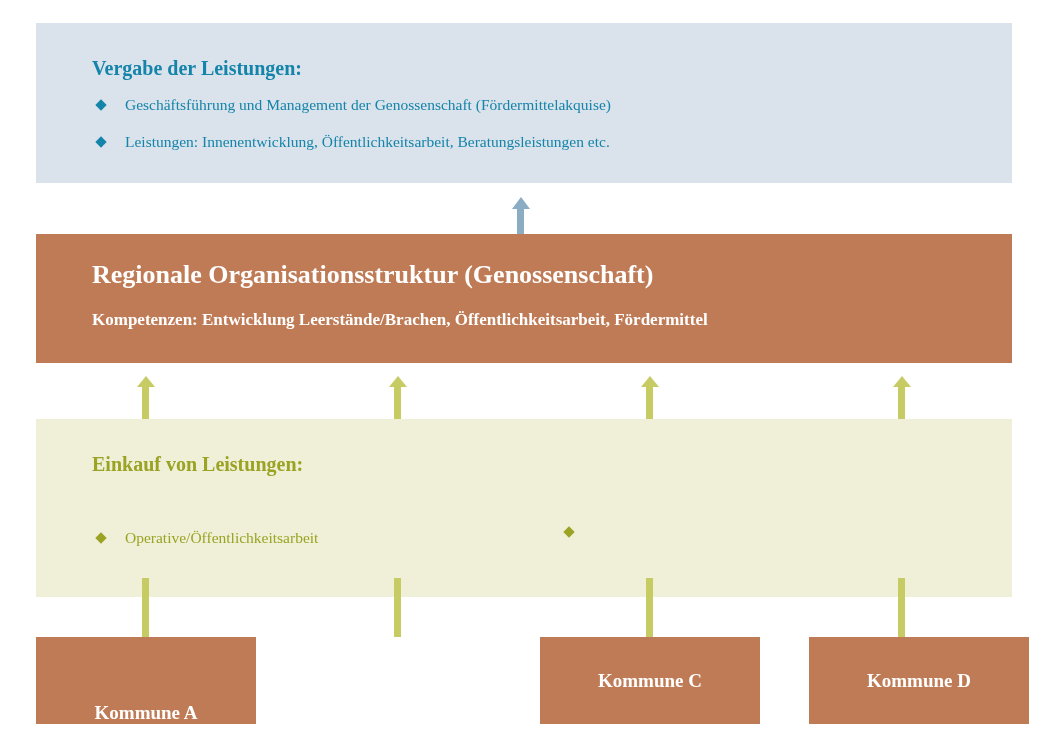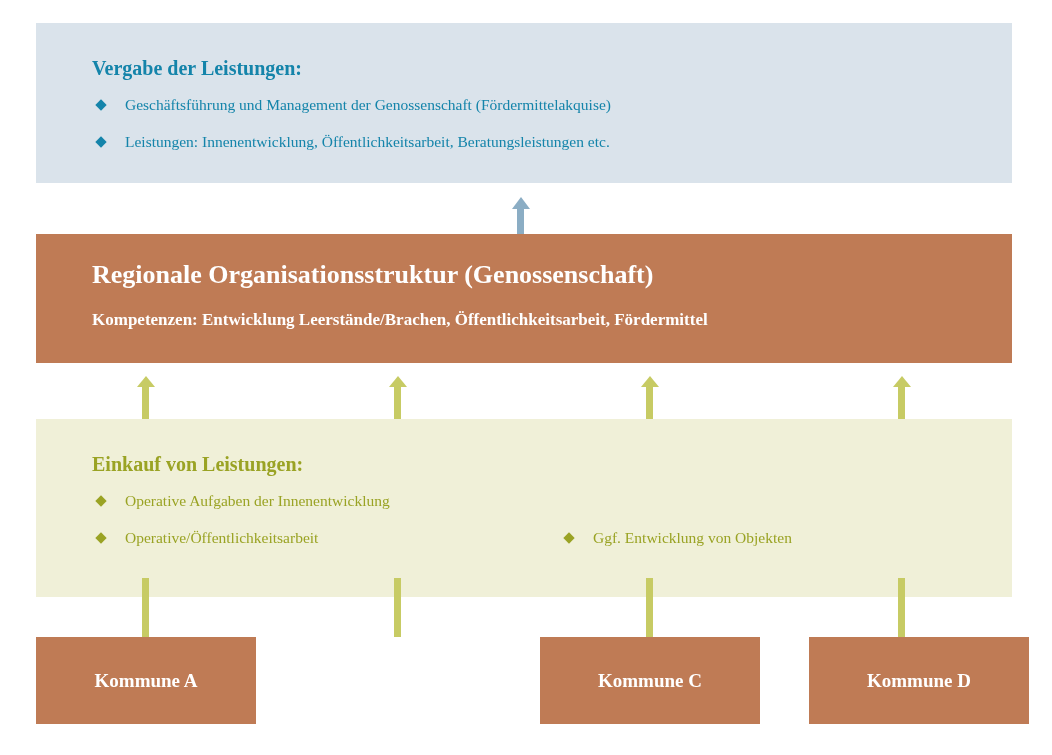--- a/index.html
+++ b/index.html
@@ -78,21 +78,21 @@
   
   .kommune {
     position: absolute; top: 637px; width: 220px; height: 87px;
     background: var(--brown-box-bg, #bf7b55);
     display: flex; align-items: center; justify-content: center;
   }
   .kommune .label {
     font-size: 19px; font-weight: 700;
     color: var(--white-text, #ffffff);
   }
-  .k-a { left: 36px; }
+  .k-a { left: 36px; align-items: flex-end; }
   .k-b { left: 288px; }
   .k-c { left: 540px; }
   .k-d { left: 809px; }
 
   
   .arrow-head {
     position: absolute; width: 0; height: 0;
     border-left: 9px solid transparent;
     border-right: 9px solid transparent;
   }
@@ -152,31 +152,26 @@
   <div class="arrow-shaft olive-shaft os-1"></div>
   <div class="arrow-head olive-head oh-2"></div>
   <div class="arrow-shaft olive-shaft os-2"></div>
   <div class="arrow-head olive-head oh-3"></div>
   <div class="arrow-shaft olive-shaft os-3"></div>
   <div class="arrow-head olive-head oh-4"></div>
   <div class="arrow-shaft olive-shaft os-4"></div>
 
   <div class="box box-green">
     <div class="heading">Einkauf von Leistungen:</div>
-    <div class="bullet-row l1">
-      <span class="diamond"></span>
-      <span class="bullet-text">Operative Aufgaben der Innenentwicklung</span>
-    </div>
     <div class="bullet-row l2">
       <span class="diamond"></span>
       <span class="bullet-text">Operative/Öffentlichkeitsarbeit</span>
     </div>
     <div class="bullet-row r2">
       <span class="diamond"></span>
-      <span class="bullet-text">Ggf. Entwicklung von Objekten</span>
     </div>
   </div>
 
   <div class="olive-line ol-1"></div>
   <div class="olive-line ol-2"></div>
   <div class="olive-line ol-3"></div>
   <div class="olive-line ol-4"></div>
 
   <div class="kommune k-a">
     <span class="label">Kommune A</span>

